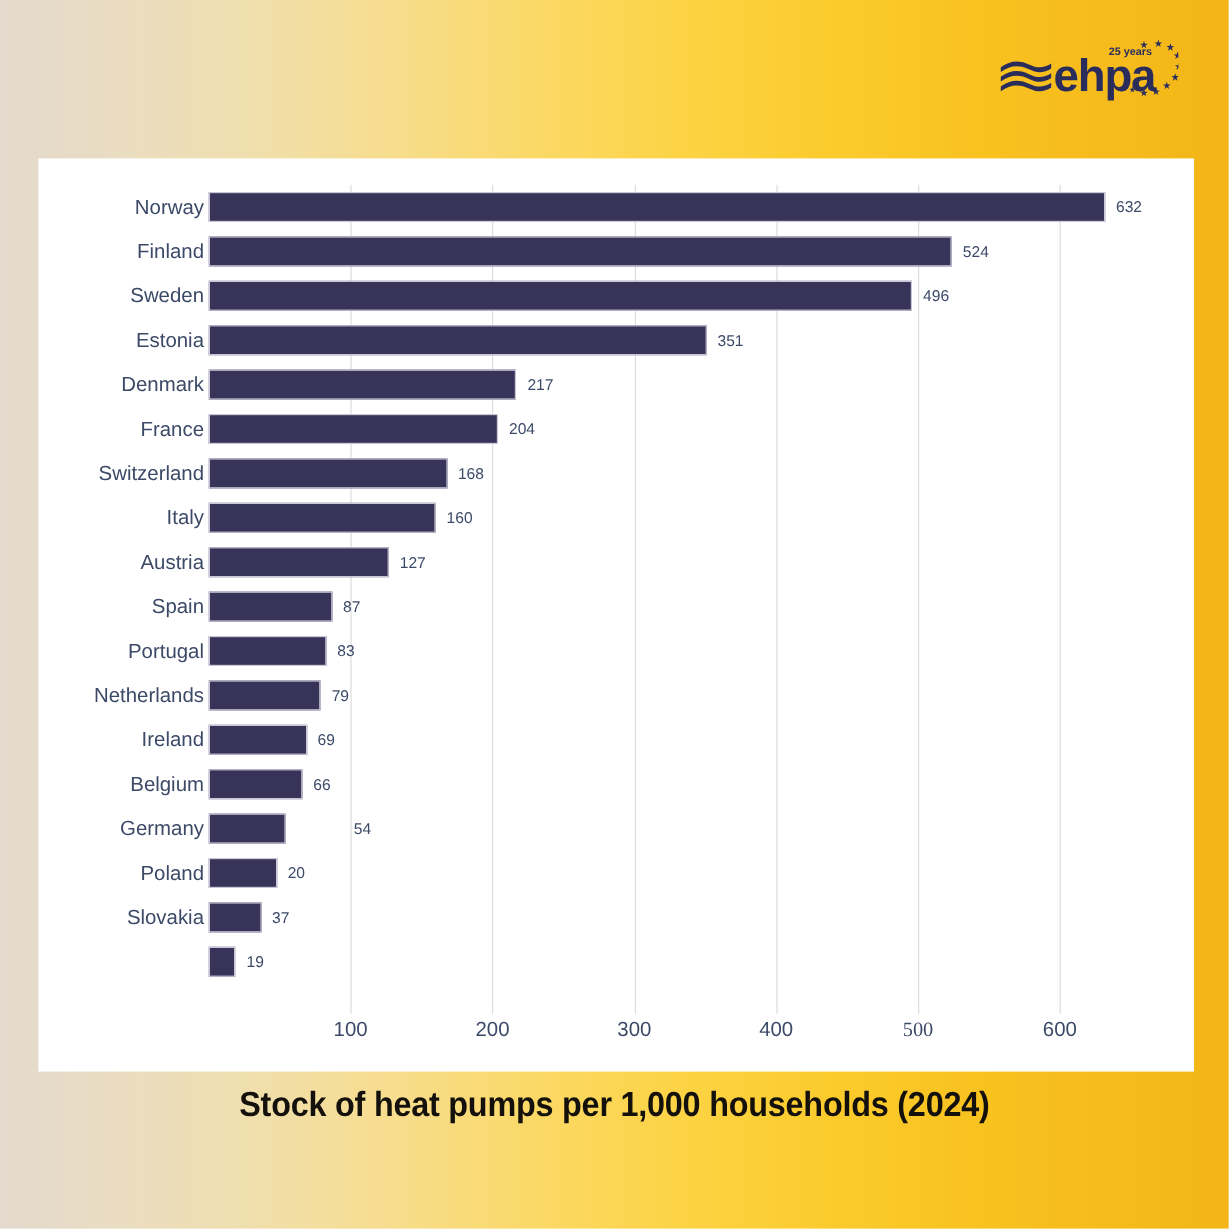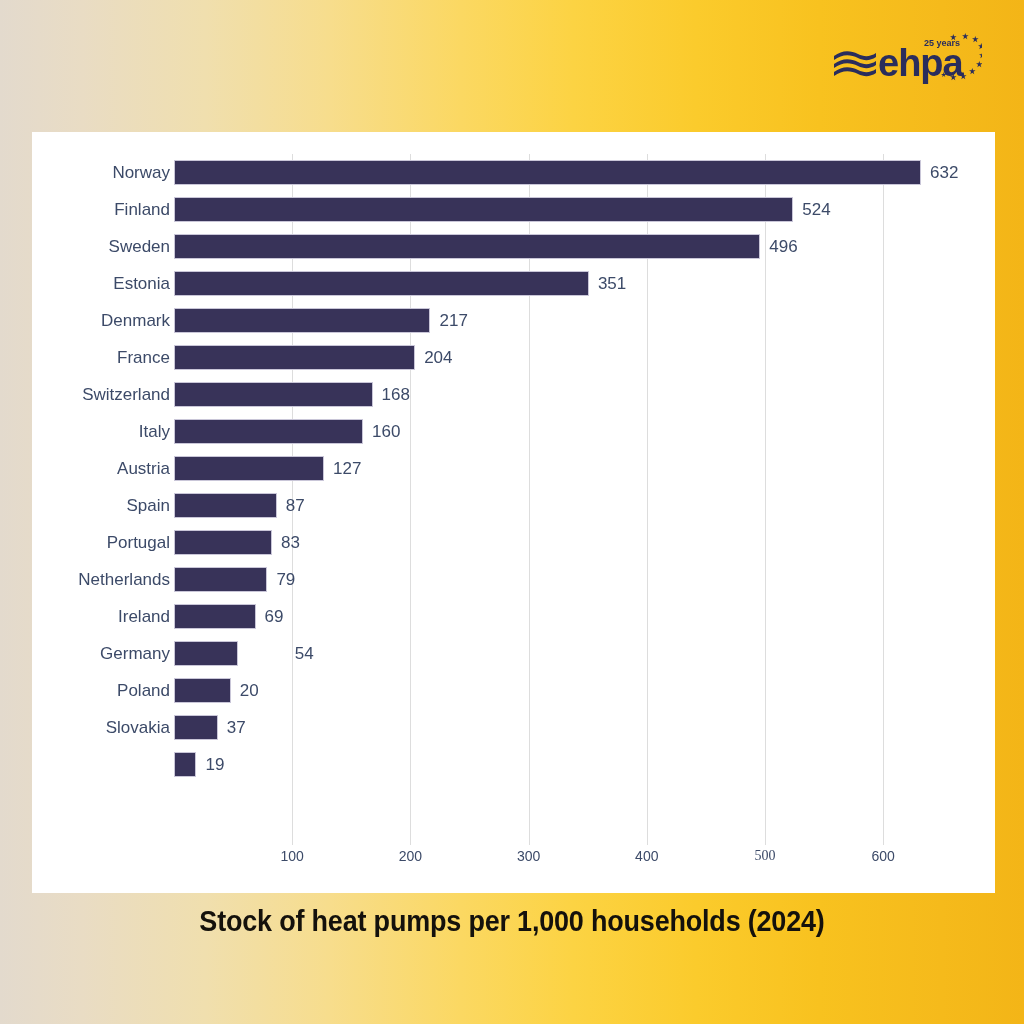--- a/index.html
+++ b/index.html
@@ -72,21 +72,21 @@
     position: absolute;
     left: 0;
     top: 716px;
     width: 100%;
     height: 30px;
   }
   .axis-tick-label {
     position: absolute;
     top: 0;
     transform: translateX(-50%);
-    font-size: 14px;
+    font-size: 17px;
     color: #3c4a68;
     white-space: nowrap;
   }
 
   .rows {
     position: absolute;
     left: 0;
     top: 22px;
     width: 100%;
   }
@@ -112,21 +112,21 @@
     height: 25px;
     background: #383359;
     border: 1px solid #c9c6d8;
     box-sizing: border-box;
   }
   .bar-value {
     position: absolute;
     top: 0;
     height: 37px;
     line-height: 37px;
-    font-size: 17px;
+    font-size: 13px;
     color: #3c4a68;
     white-space: nowrap;
   }
 
   
   #caption {
     position: absolute;
     left: 0;
     top: 905px;
     width: 1024px;
@@ -258,20 +258,25 @@
             <div class="cat-label">Netherlands</div>
             <div class="bar" title="Netherlands: 79" style="width: 93.378px; background: rgb(56, 51, 89); border-color: rgb(201, 198, 216);"></div>
             <div class="bar-value" style="left: 244.378px;">79</div>
           </div>
           <div class="row">
             <div class="cat-label">Ireland</div>
             <div class="bar" title="Ireland: 69" style="width: 81.558px; background: rgb(56, 51, 89); border-color: rgb(201, 198, 216);"></div>
             <div class="bar-value" style="left: 232.558px;">69</div>
           </div>
           <div class="row">
+            <div class="cat-label">Belgium</div>
+            <div class="bar" title="Belgium: 66" style="width: 78.012px; background: rgb(56, 51, 89); border-color: rgb(201, 198, 216);"></div>
+            <div class="bar-value" style="left: 229.012px;">66</div>
+          </div>
+          <div class="row">
             <div class="cat-label">Germany</div>
             <div class="bar" title="Germany: 54" style="width: 63.828px; background: rgb(56, 51, 89); border-color: rgb(201, 198, 216);"></div>
             <div class="bar-value" style="left: 214.828px; margin-left: 48px;">54</div>
           </div>
           <div class="row">
             <div class="cat-label">Poland</div>
             <div class="bar" title="Poland: 48" style="width: 56.736px; background: rgb(56, 51, 89); border-color: rgb(201, 198, 216);"></div>
             <div class="bar-value" style="left: 207.736px;">20</div>
           </div>
           <div class="row">

